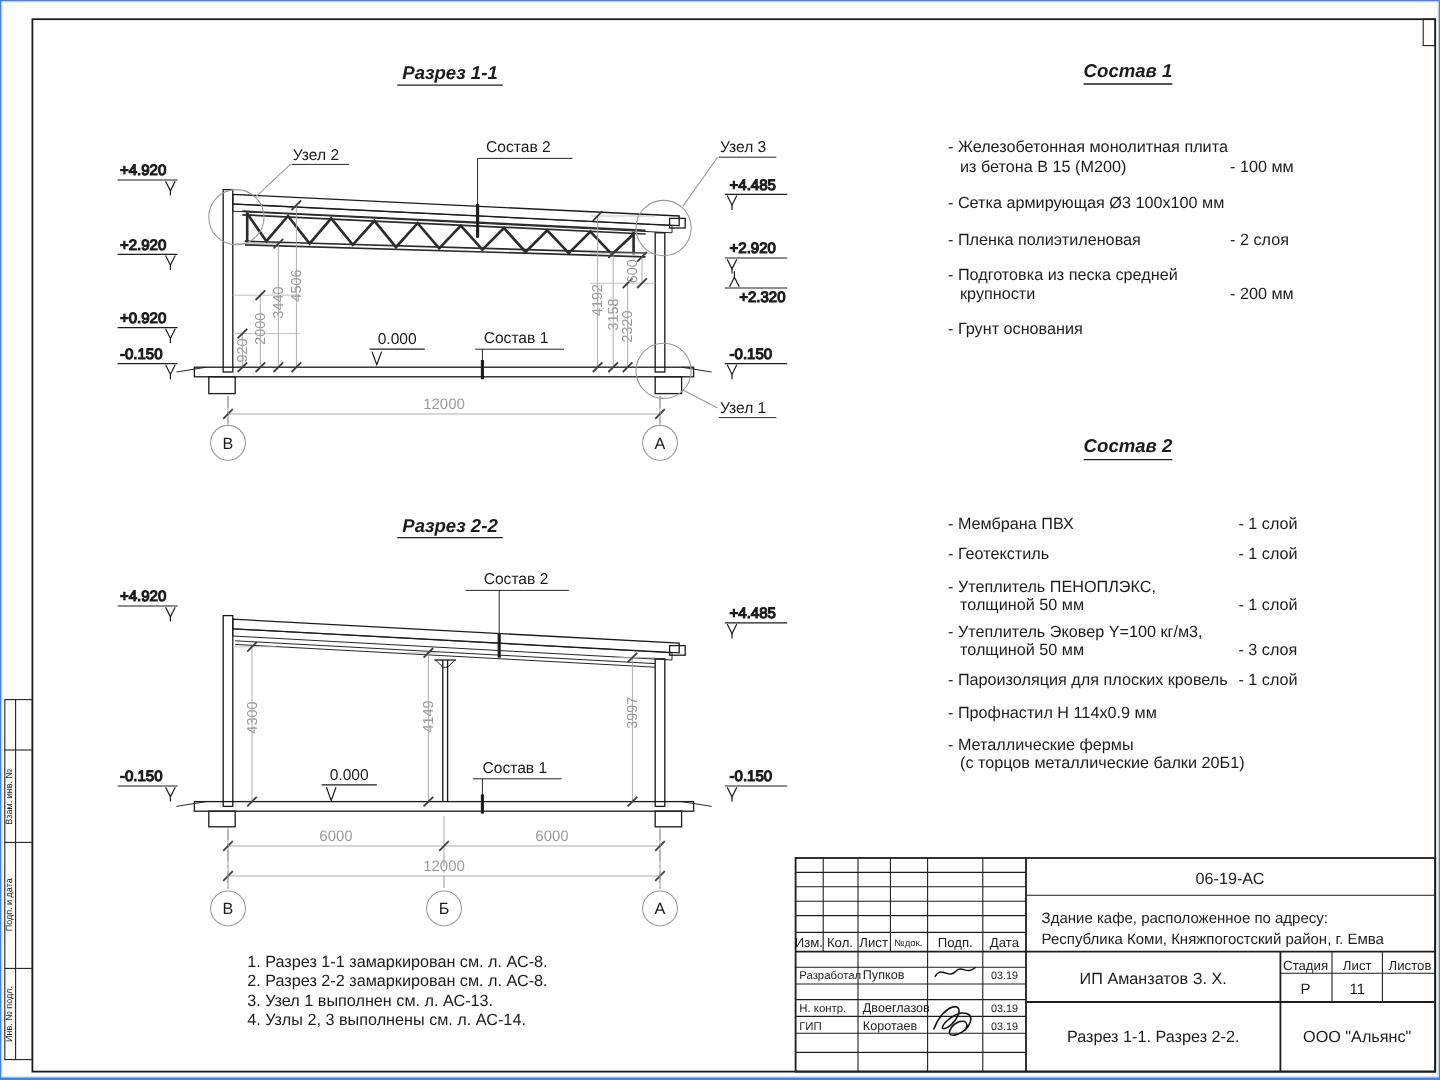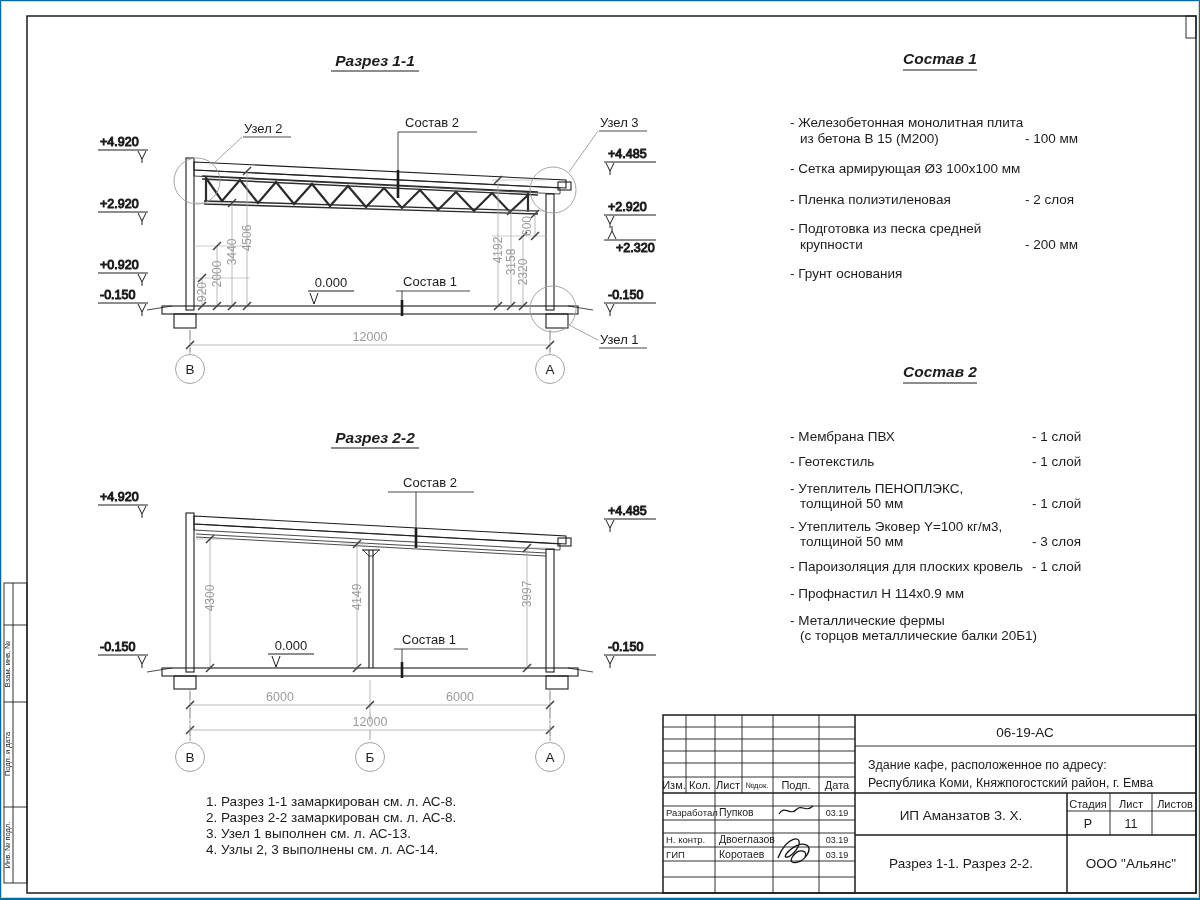--- a/index.html
+++ b/index.html
@@ -1,16 +1,16 @@
 <!DOCTYPE html>
 <html><head>
 <meta charset="utf-8">
 <style>
   html,body{margin:0;padding:0;background:#f2f2f2;}
-  #sheet{position:relative;width:1200px;height:900px;background:#0369a1;overflow:hidden;}
+  #sheet{position:relative;width:1200px;height:900px;background:#3b82f6;overflow:hidden;}
   svg{display:block;}
   text{font-family:"Liberation Sans","DejaVu Sans",sans-serif;fill:#1c1c1c;}
   .it{font-style:italic;}
   .dimtxt{fill:#9b9b9b;}
   .ln{stroke:#1c1c1c;stroke-width:1.1;fill:none;}
   .thin{stroke:#1c1c1c;stroke-width:0.8;fill:none;}
   .dimln{stroke:#a8a8a8;stroke-width:0.8;fill:none;}
   .extln{stroke:#b5b5b5;stroke-width:0.7;fill:none;}
   .tick{stroke:#3c3c3c;stroke-width:1.5;fill:none;}
   .callout{stroke:#9a9a9a;stroke-width:0.9;fill:none;}

